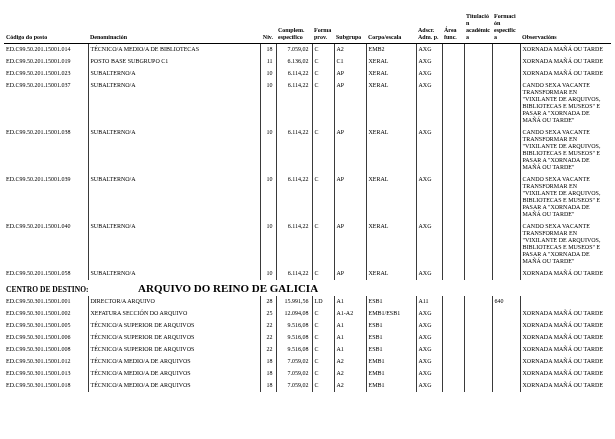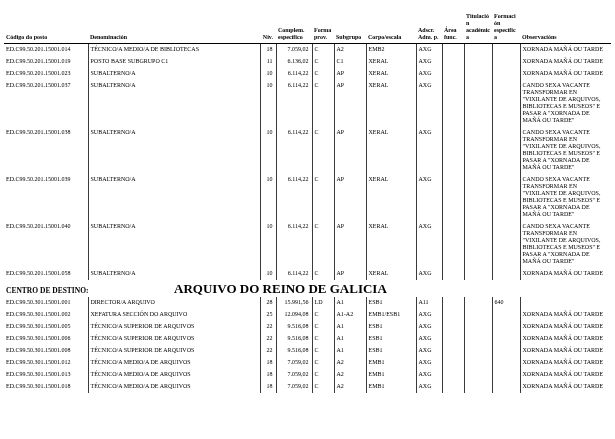--- a/index.html
+++ b/index.html
@@ -15,21 +15,21 @@
   th,td{padding:1px 2px;vertical-align:top;overflow:hidden;word-wrap:break-word;}
   thead th{
     font-weight:bold;text-align:left;vertical-align:bottom;
     border-bottom:1px solid #000;padding-bottom:2px;font-size:6px;line-height:7px;
   }
   thead th .h1{min-height:7px;}
   tbody td{border-left:1px solid #3a3a3a;padding:1.5px 2px 3.5px 2px;}
   tbody td:first-child{border-left:none;}
   tbody tr.section-row td{border-left:none;padding:4px 2px 2px 2px;}
   .sec-label{display:inline-block;width:132px;font-weight:bold;font-size:7.5px;line-height:9px;}
-  .sec-title{font-weight:bold;font-size:13px;line-height:9px;margin-left:36px;}
+  .sec-title{font-weight:bold;font-size:11px;line-height:9px;}
   .c-niv,.c-compl{text-align:right;padding-right:3px;}
   th.t-right{text-align:right;padding-right:3px;}
 </style>
 </head>
 <body>
 
 <div class="page">
   <table class="rpt">
     <colgroup>
       <col style="width:84px">

